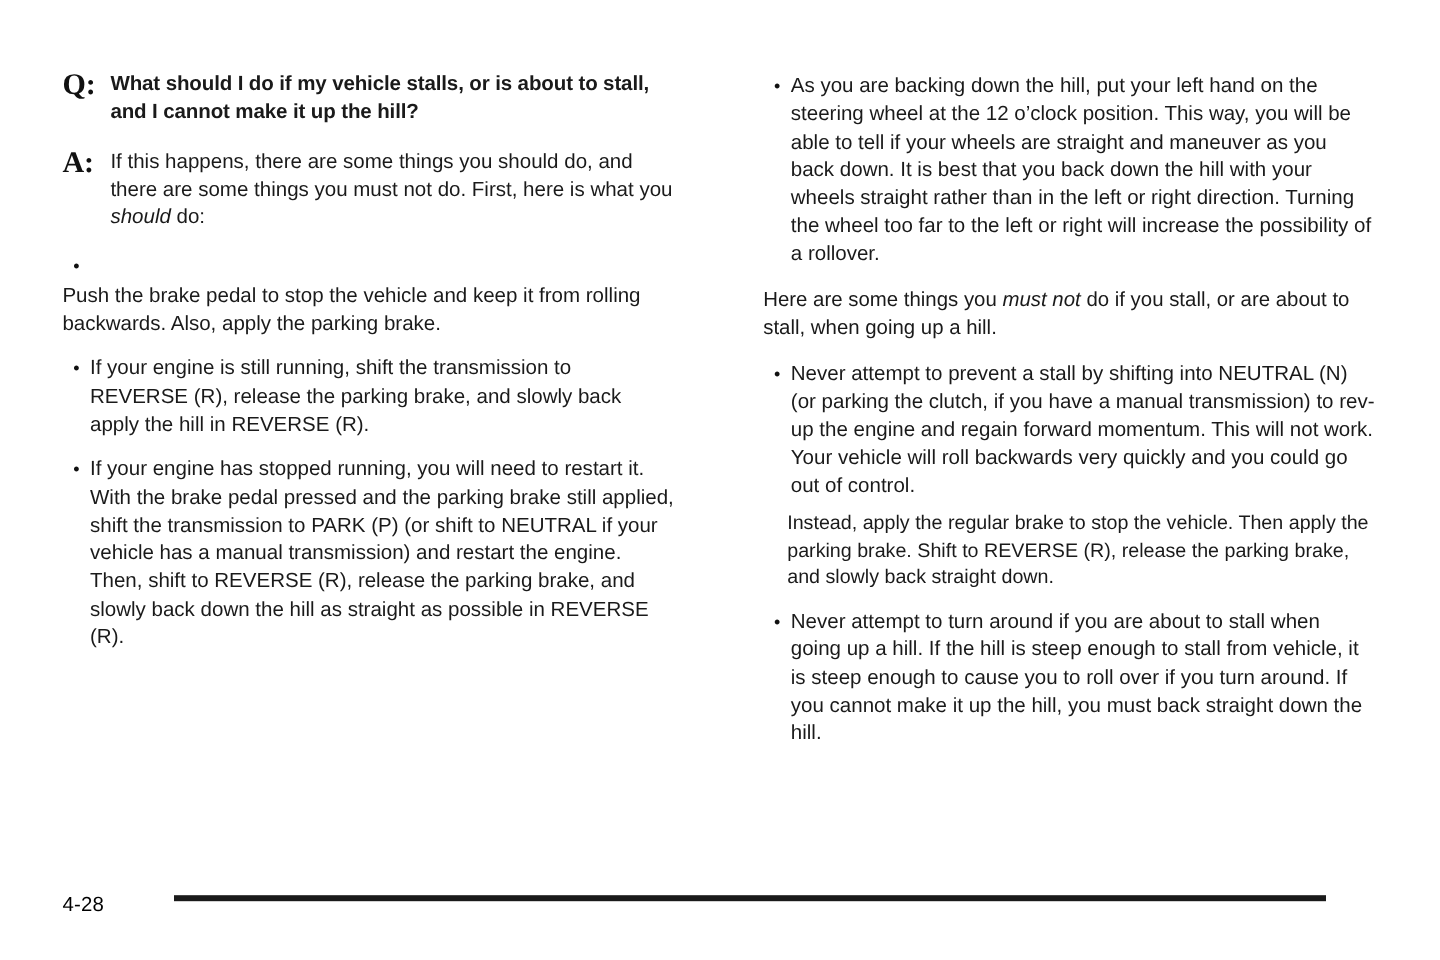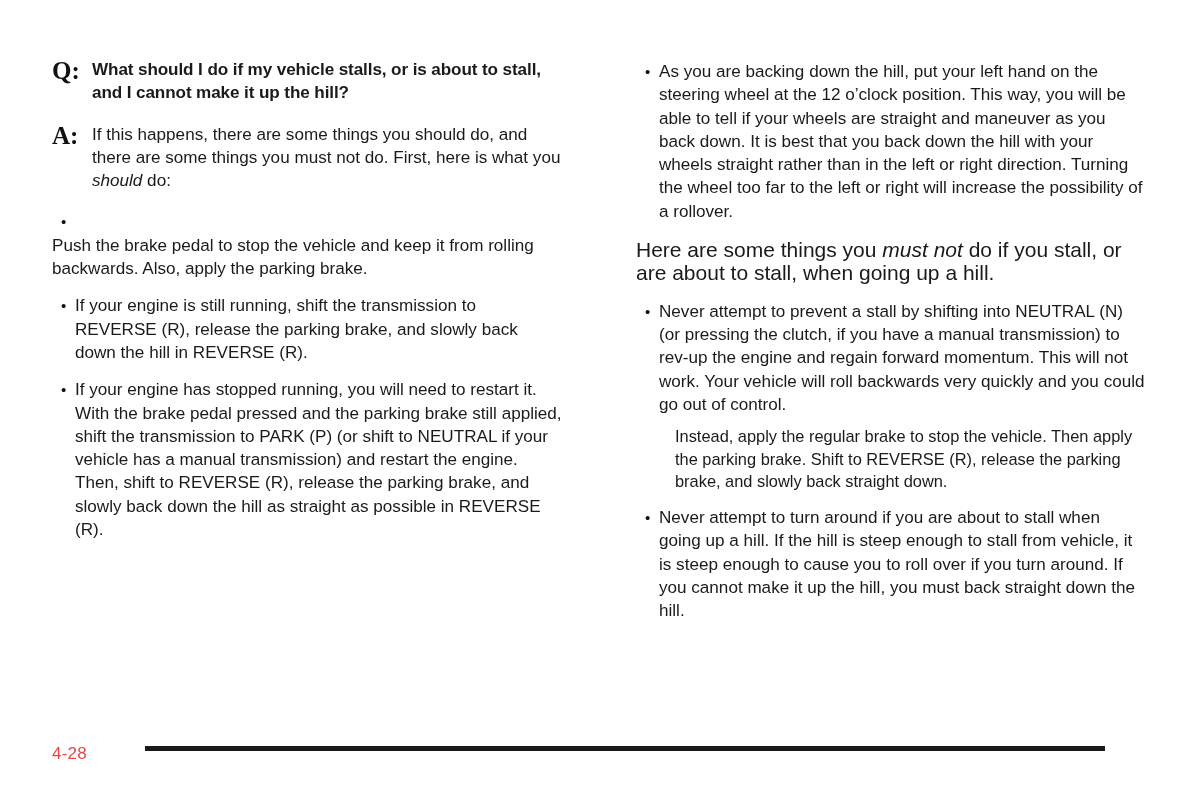--- a/index.html
+++ b/index.html
@@ -74,49 +74,49 @@
     font-size: 15px;
   }
   .bullet-row .btext {
     flex: 1 1 auto;
     font-size: 17.1px;
     line-height: 23.3px;
   }
 
   
   .para {
-    font-size: 21px;
+    font-size: 17px;
     line-height: 23.3px;
     margin-top: 14px;
   }
   
   .cont-para {
     font-size: 16.4px;
     line-height: 22.6px;
-    margin-left: 39px;
+    margin-left: 20px;
     margin-top: 9px;
   }
 
   .ital { font-style: italic; }
 
   
   #footer {
     position: absolute;
     left: 0;
     top: 735px;
     width: 1200px;
     height: 40px;
   }
   #page-number {
     position: absolute;
     left: 52px;
     top: 9px;
     font-size: 17px;
     line-height: 20px;
-    color: #ef4444;
+    color: #000000;
     letter-spacing: 0.2px;
   }
   #footer-rule {
     position: absolute;
     left: 145px;
     top: 11px;
     width: 960px;
     height: 5px;
     background: #1a1a1a;
   }
@@ -140,21 +140,21 @@
       </div>
     </div>
 
     <div class="bullet-row" style="margin-top:18px;flex-direction:column;">
       <div class="dot"></div>
       <div class="btext">Push the brake pedal to stop the vehicle and keep it from rolling backwards. Also, apply the parking brake.</div>
     </div>
 
     <div class="bullet-row">
       <div class="dot"></div>
-      <div class="btext">If your engine is still running, shift the transmission to REVERSE (R), release the parking brake, and slowly back down the hill in REVERSE (R).</div>
+      <div class="btext">If your engine is still running, shift the transmission to REVERSE (R), release the parking brake, and slowly back apply the hill in REVERSE (R).</div>
     </div>
 
     <div class="bullet-row">
       <div class="dot"></div>
       <div class="btext">If your engine has stopped running, you will need to restart it. With the brake pedal pressed and the parking brake still applied, shift the transmission to PARK (P) (or shift to NEUTRAL if your vehicle has a manual transmission) and restart the engine. Then, shift to REVERSE (R), release the parking brake, and slowly back down the hill as straight as possible in REVERSE (R).</div>
     </div>
 
   </div>
 
   <div class="column" id="col-right" style="top:60px;">
@@ -163,21 +163,21 @@
       <div class="dot"></div>
       <div class="btext">As you are backing down the hill, put your left hand on the steering wheel at the 12 o’clock position. This way, you will be able to tell if your wheels are straight and maneuver as you back down. It is best that you back down the hill with your wheels straight rather than in the left or right direction. Turning the wheel too far to the left or right will increase the possibility of a rollover.</div>
     </div>
 
     <div class="para" style="margin-top:15px;">
       <span>Here are some things you </span><span class="ital">must not</span><span> do if you stall, or are about to stall, when going up a hill.</span>
     </div>
 
     <div class="bullet-row" style="margin-top:15px;">
       <div class="dot"></div>
-      <div class="btext">Never attempt to prevent a stall by shifting into NEUTRAL (N) (or pressing the clutch, if you have a manual transmission) to rev-up the engine and regain forward momentum. This will not work. Your vehicle will roll backwards very quickly and you could go out of control.</div>
+      <div class="btext">Never attempt to prevent a stall by shifting into NEUTRAL (N) (or parking the clutch, if you have a manual transmission) to rev-up the engine and regain forward momentum. This will not work. Your vehicle will roll backwards very quickly and you could go out of control.</div>
     </div>
 
     <div class="cont-para">Instead, apply the regular brake to stop the vehicle. Then apply the parking brake. Shift to REVERSE (R), release the parking brake, and slowly back straight down.</div>
 
     <div class="bullet-row" style="margin-top:13px;">
       <div class="dot"></div>
       <div class="btext">Never attempt to turn around if you are about to stall when going up a hill. If the hill is steep enough to stall from vehicle, it is steep enough to cause you to roll over if you turn around. If you cannot make it up the hill, you must back straight down the hill.</div>
     </div>
 
   </div>

